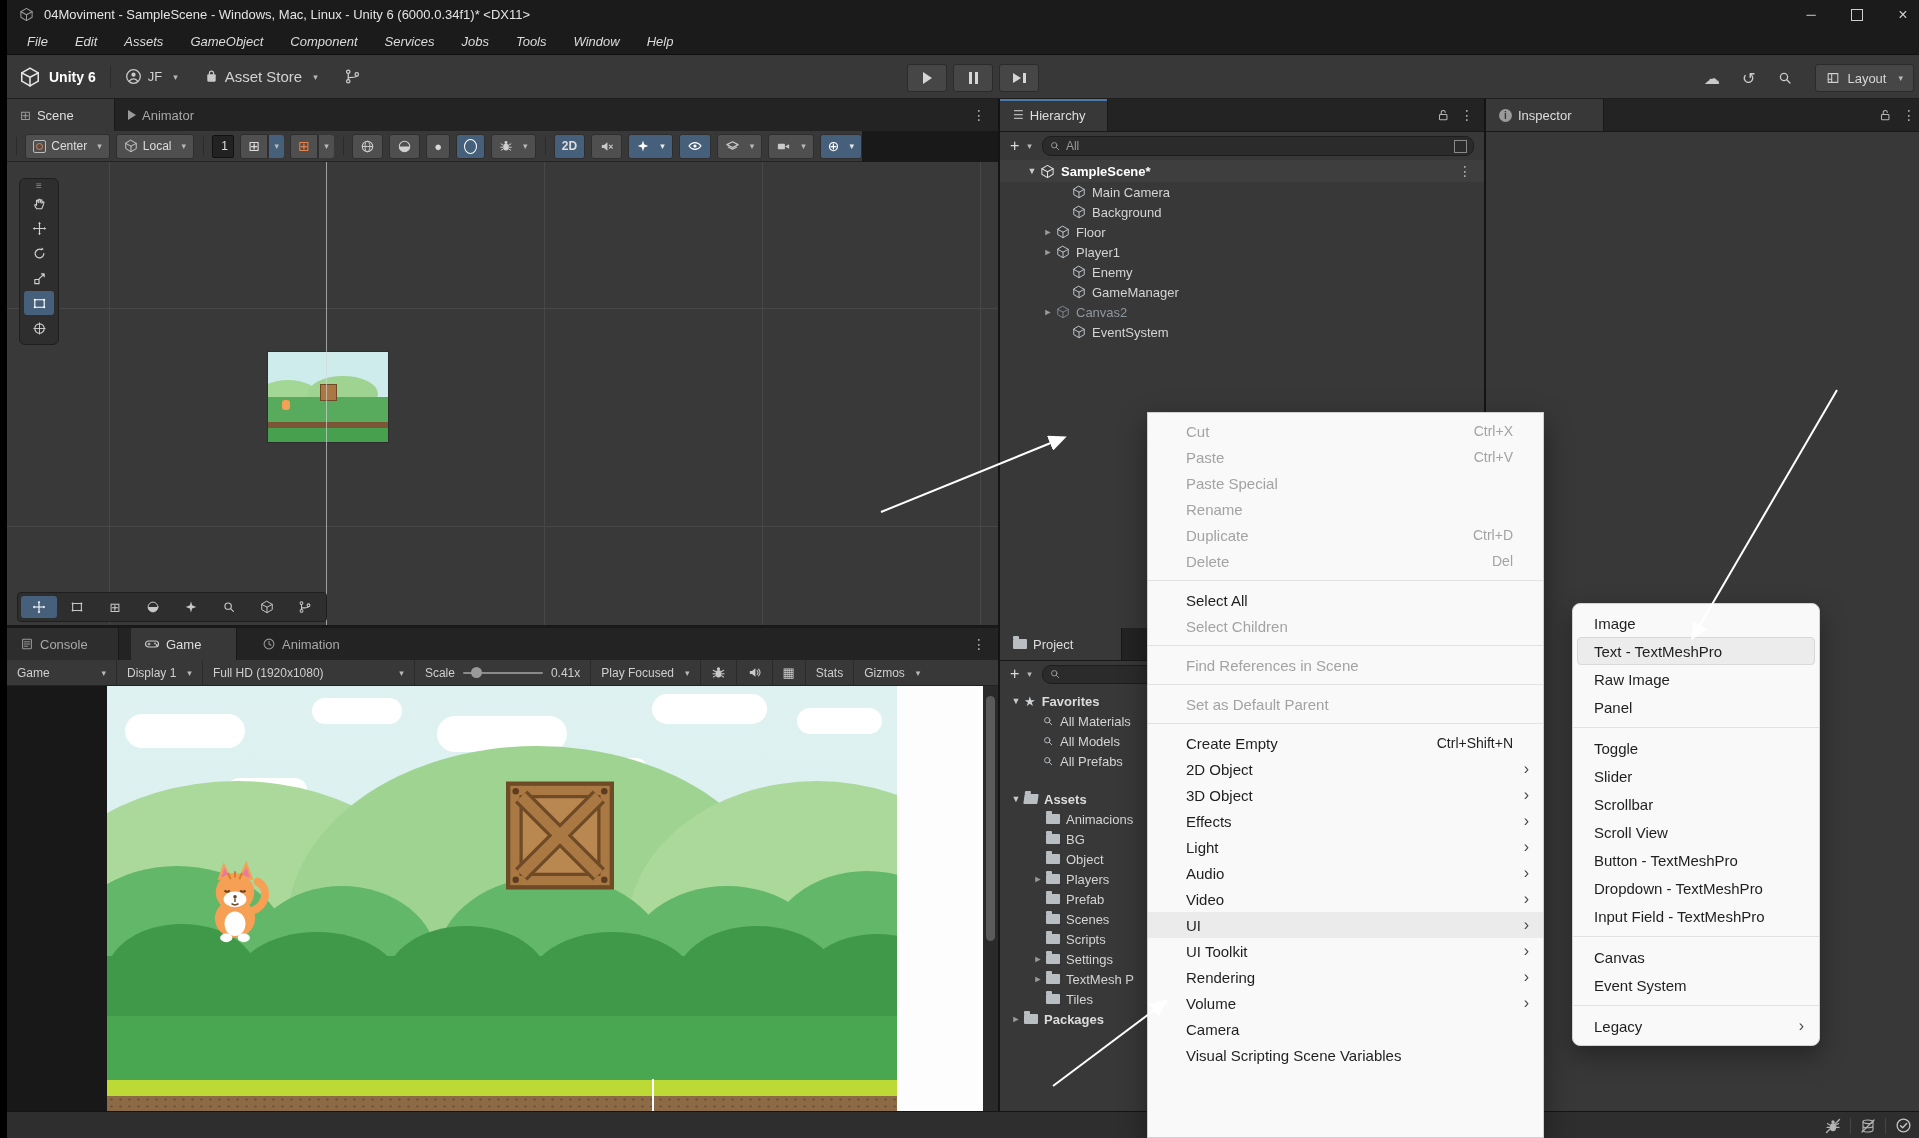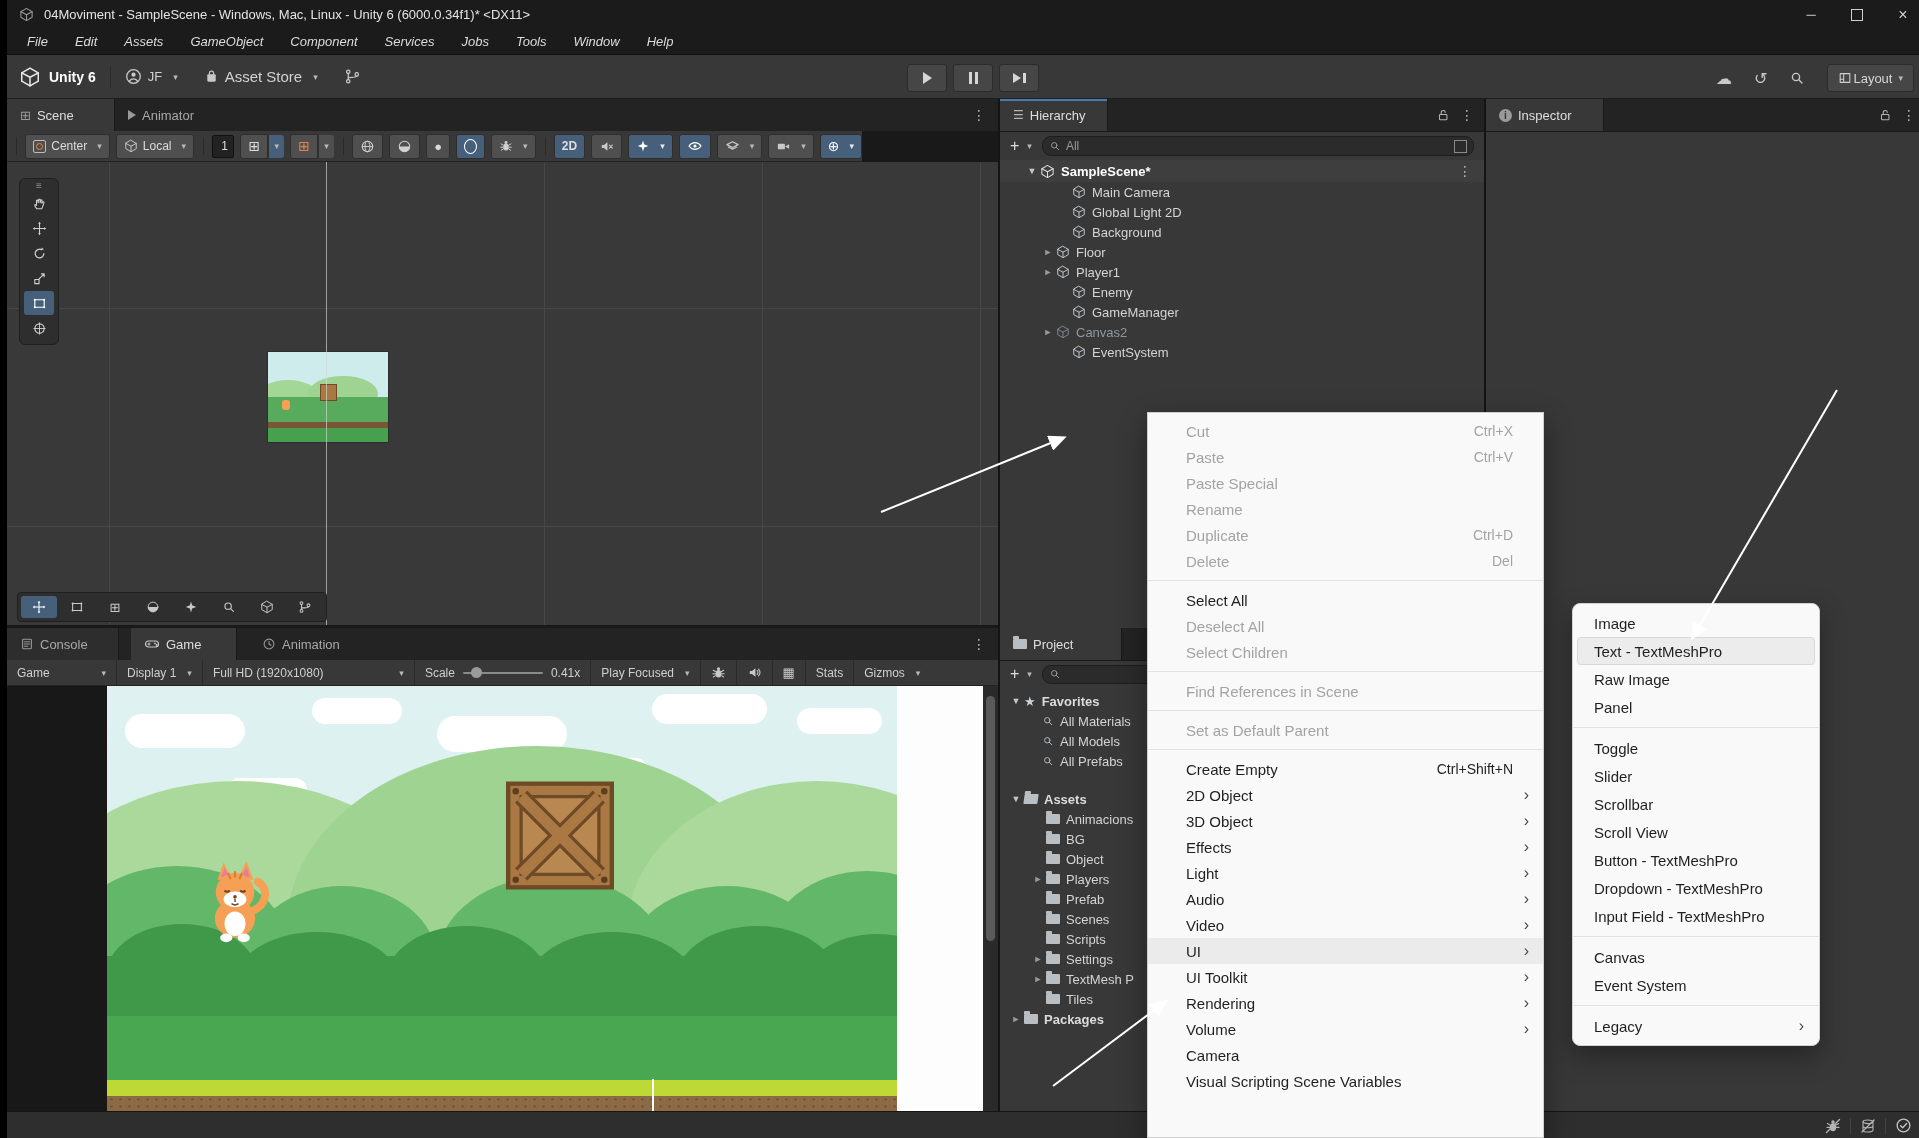--- a/index.html
+++ b/index.html
@@ -277,21 +277,21 @@
         <span style="display:inline-block;width:3px;height:10px;background:#d6d6d6"></span>
       </div>
     </div>
 
     <div class="abs flex" style="right:12px;top:9px;gap:22px">
       <span style="font-size:16px;color:#c9c9c9">☁</span>
       <span style="font-size:16px;color:#c9c9c9">↺</span>
       <svg class="ic" width="16" height="16" style="color:#c9c9c9">
           <use href="#i-search"></use>
         </svg>
-      <div class="tbtn" style="padding:0 10px;gap:1px">
+      <div class="tbtn" style="padding:0 10px;gap:7px">
         <svg class="ic" width="14" height="14" style="color:#d0d0d0">
             <use href="#i-layout"></use>
           </svg>
         <span style="font-size:13px">Layout</span>
           <span class="caret">▾</span>
       </div>
     </div>
   </div>
 
   <div class="abs flex tabbar" style="left:0;top:99px;width:991px;height:32px">
@@ -675,27 +675,20 @@
           <svg class="ic" width="14" height="14" style="color:#c2c9ce;margin-right:6px">
             <use href="#i-cube"></use>
           </svg>
           <span>Main Camera</span>
         </div>
       <div class="hrow">
           <span class="arrowslot" style="margin-left:56px"></span>
           <svg class="ic" width="14" height="14" style="color:#c2c9ce;margin-right:6px">
             <use href="#i-cube"></use>
           </svg>
-          <span>Global Light 2D</span>
-        </div>
-      <div class="hrow">
-          <span class="arrowslot" style="margin-left:56px"></span>
-          <svg class="ic" width="14" height="14" style="color:#c2c9ce;margin-right:6px">
-            <use href="#i-cube"></use>
-          </svg>
           <span>Background</span>
         </div>
       <div class="hrow">
           <span class="arrowslot" style="margin-left:40px">►</span>
           <svg class="ic" width="14" height="14" style="color:#c2c9ce;margin-right:6px">
             <use href="#i-cube"></use>
           </svg>
           <span>Floor</span>
         </div>
       <div class="hrow">
@@ -897,23 +890,20 @@
         <span>Duplicate</span>
         <span class="sc">Ctrl+D</span>
       </div>
     <div class="mi dis">
         <span>Delete</span>
         <span class="sc">Del</span>
       </div>
     <div class="msep"></div>
     <div class="mi">
         <span>Select All</span>
-      </div>
-    <div class="mi dis">
-        <span>Deselect All</span>
       </div>
     <div class="mi dis">
         <span>Select Children</span>
       </div>
     <div class="msep"></div>
     <div class="mi dis">
         <span>Find References in Scene</span>
       </div>
     <div class="msep"></div>
     <div class="mi dis">

